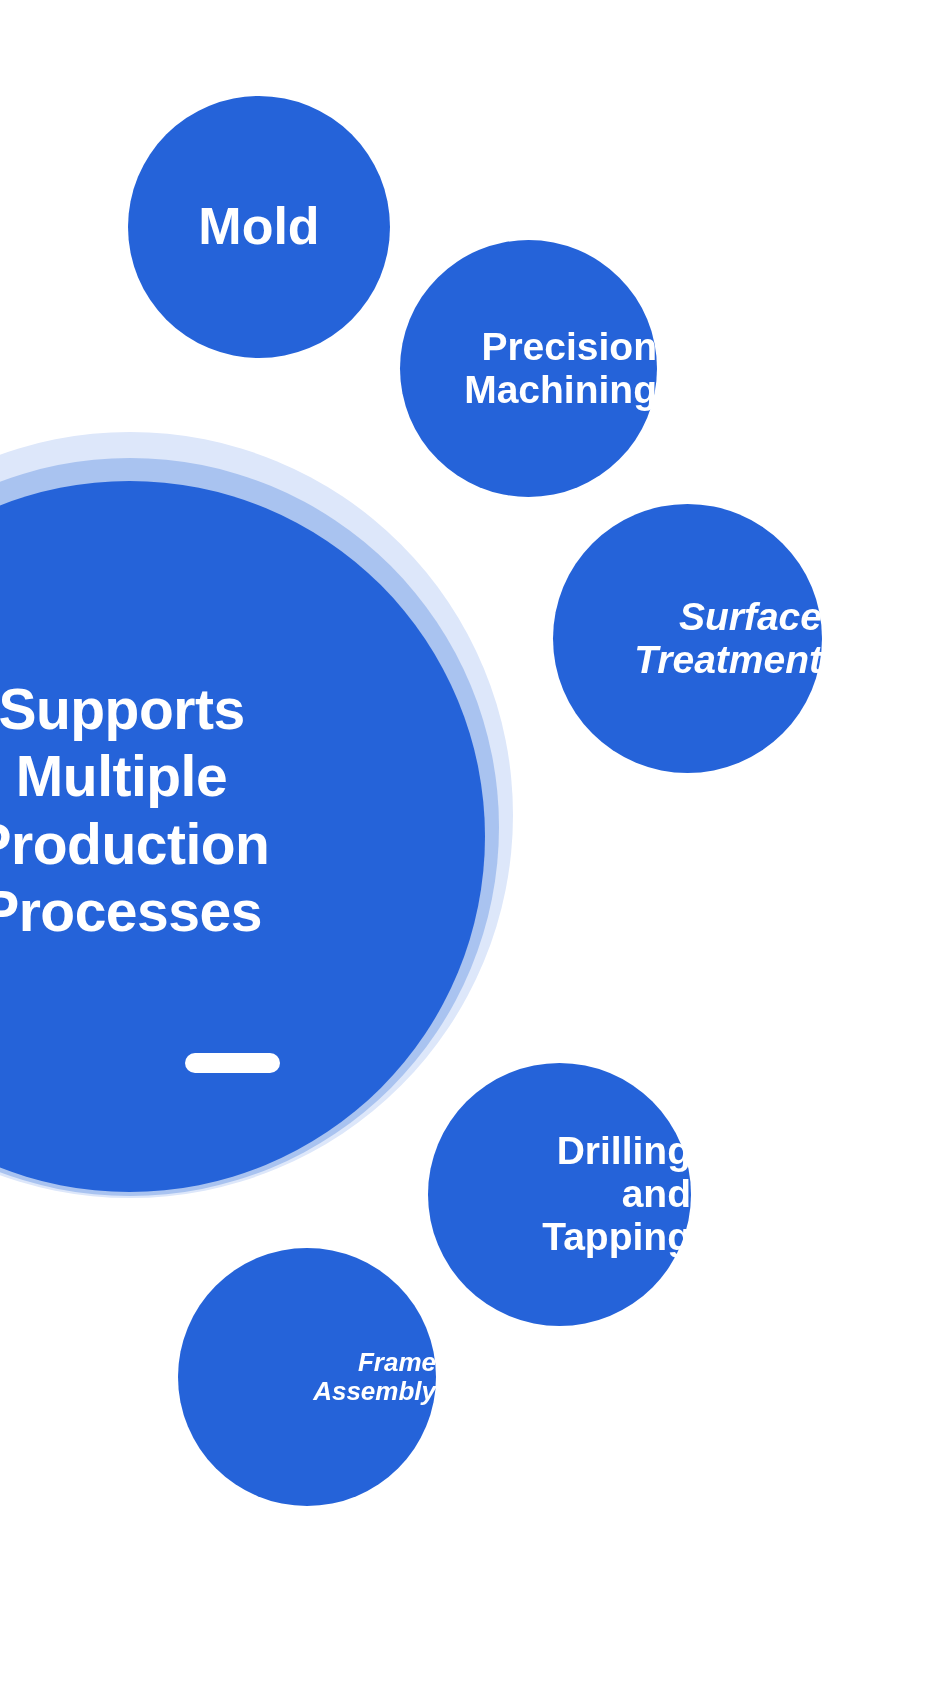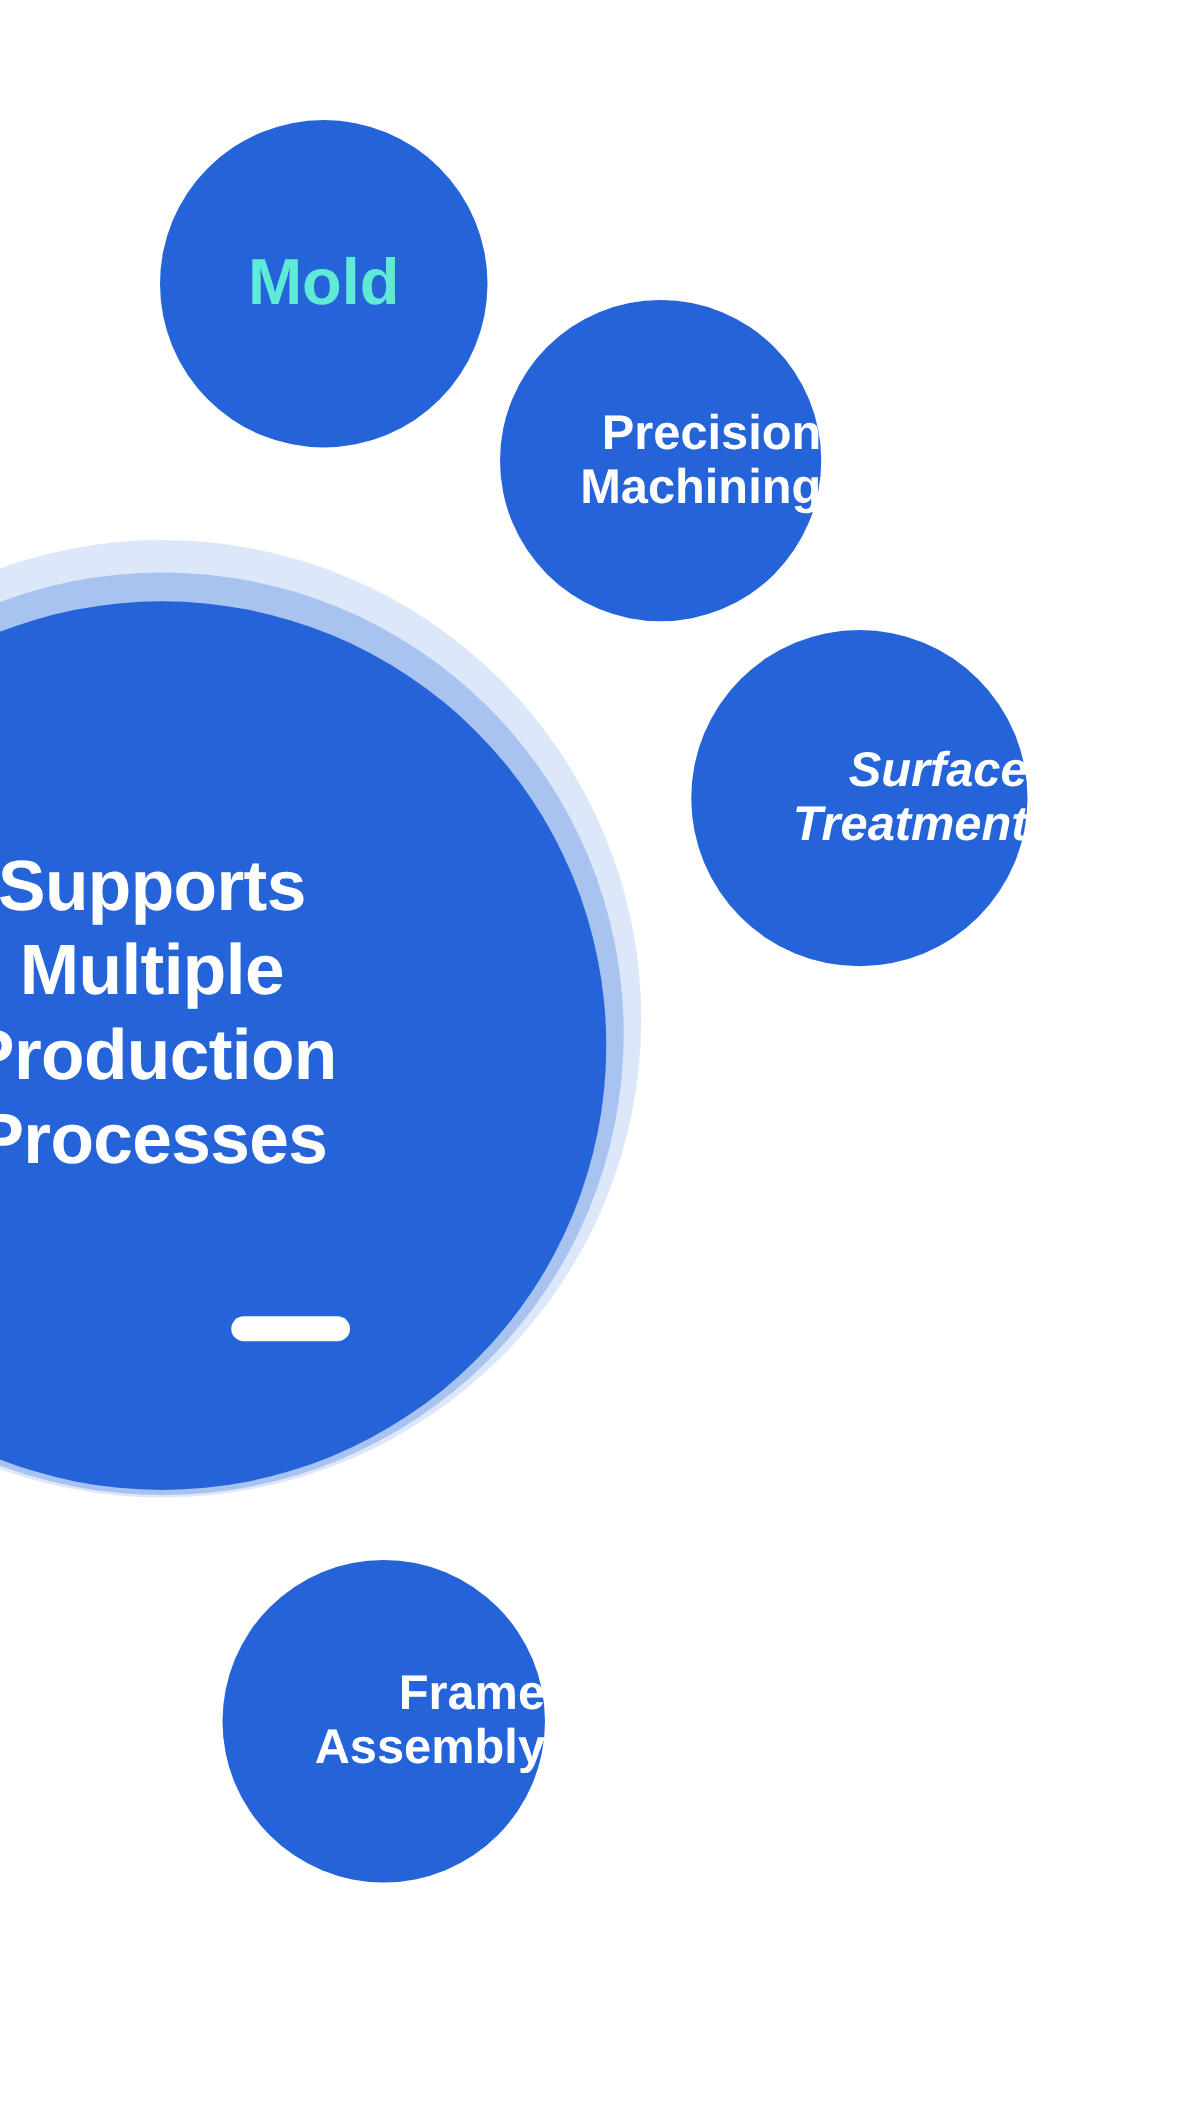--- a/index.html
+++ b/index.html
@@ -101,28 +101,28 @@
   .b-cutting     { left: 570px;  top: 803px;  width: 263px; height: 263px; }
   .b-drilling    { left: 428px;  top: 1063px; width: 263px; height: 263px; }
   .b-frame       { left: 178px;  top: 1248px; width: 258px; height: 258px; }
 
   .lbl-mold-top  { font-size: 52px; }
   .lbl-mold-sub  { font-size: 33px; }
   .lbl-precision { font-size: 39px; }
   .lbl-surface   { font-size: 39px; font-style: italic; }
   .lbl-cutting   { font-size: 39px; }
   .lbl-drilling  { font-size: 39px; }
-  .lbl-frame     { font-size: 39px; }
+  .lbl-frame     { font-size: 26px; font-style: italic; }
 
   .mold-stack {
     display: flex;
     flex-direction: column;
     align-items: center;
     justify-content: center;
-    color: #5eead4;
+    color: #ffffff;
     font-weight: 700;
     text-align: center;
     line-height: 1.06;
     width: 150%;
   }
 </style>
 </head>
 <body>
 
 <div id="canvas">
@@ -149,19 +149,24 @@
     <div class="bubble-label lbl-precision">Precision
 Machining</div>
   </div>
 
   <div class="bubble b-surface">
     <div class="bubble-label lbl-surface">Surface
 Treatment</div>
   </div>
 
 
+  <div class="bubble b-drilling">
+    <div class="bubble-label lbl-drilling">Drilling
+and
+Tapping</div>
+  </div>
 
   <div class="bubble b-frame">
     <div class="bubble-label lbl-frame">Frame
 Assembly</div>
   </div>
 
 </div>
 
 </body></html>

